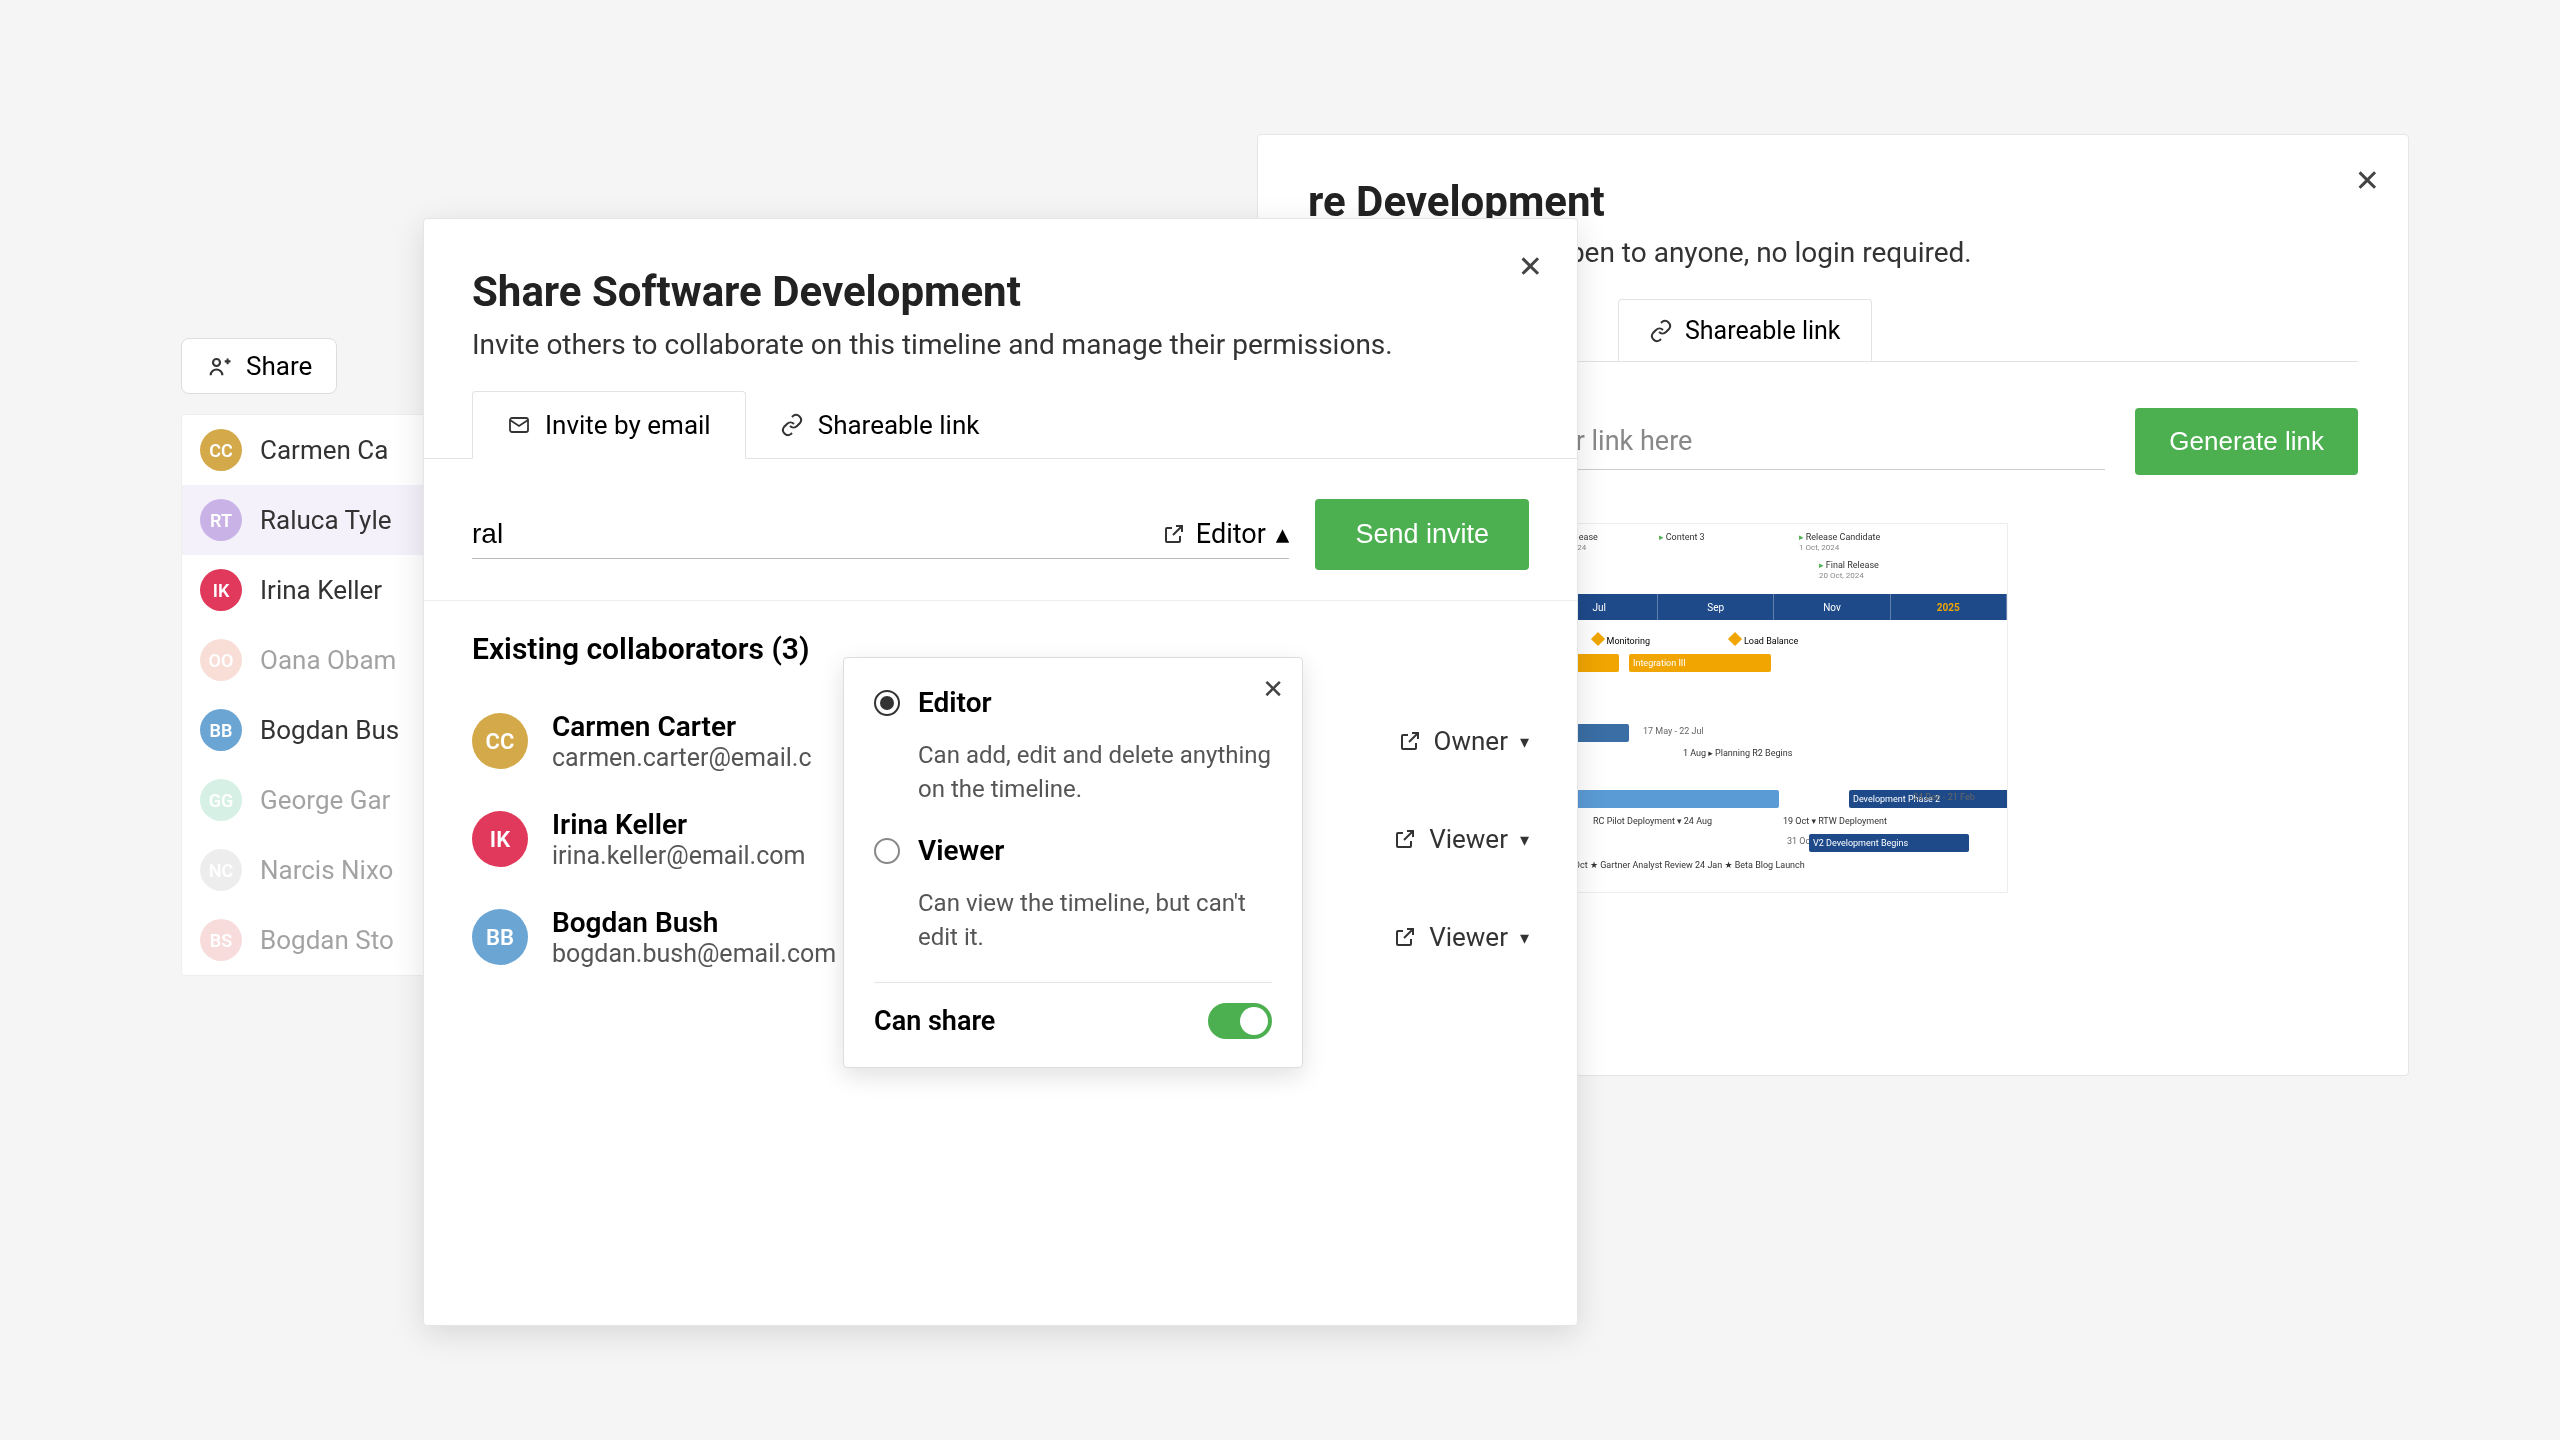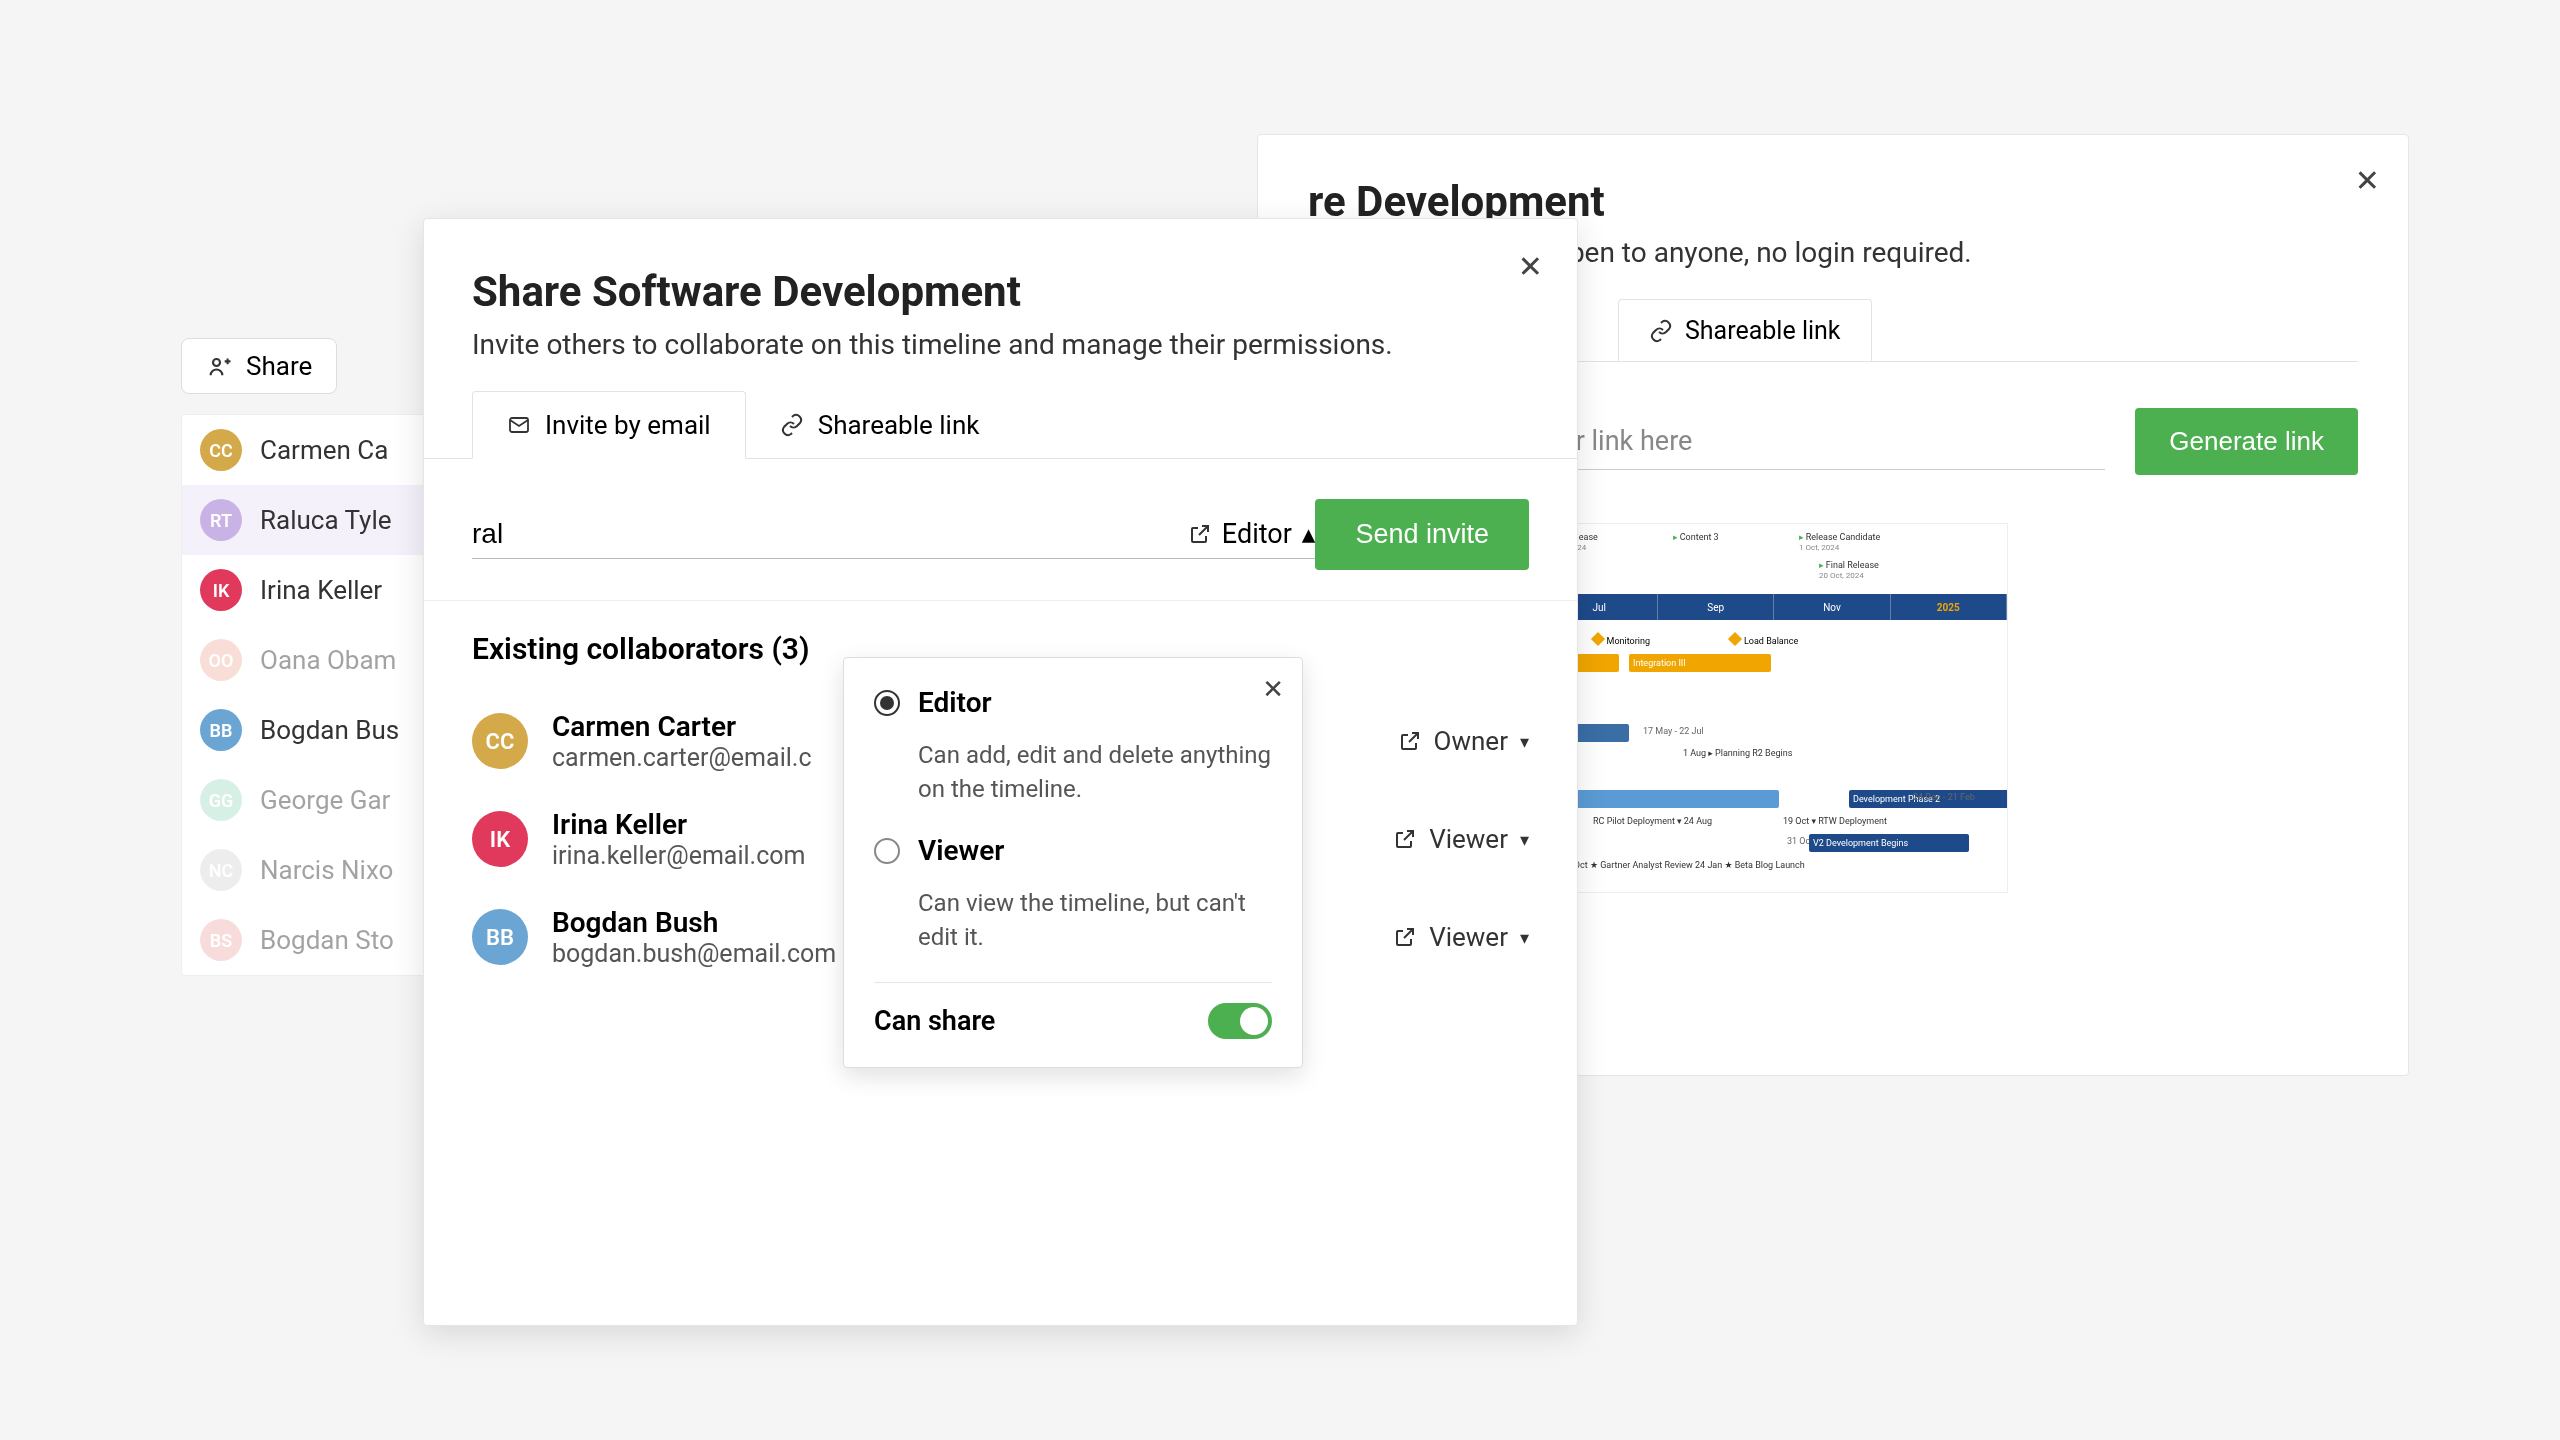--- a/index.html
+++ b/index.html
@@ -132,21 +132,21 @@
 .mf-tab {
   padding: 18px 34px; font-size: 26px;
   display: flex; align-items: center; gap: 14px;
   cursor: pointer;
 }
 .mf-tab.active {
   border: 1px solid #e3e3e3; border-bottom: 1px solid #fff;
   border-radius: 4px 4px 0 0; margin-bottom: -1px;
 }
 .invite-row {
-  display: flex; align-items: center; 
+  display: flex; align-items: center; gap: 26px;
   padding: 40px 48px 30px;
 }
 .invite-input-wrap {
   flex: 1; border-bottom: 1px solid #bbb;
   display: flex; align-items: center; padding: 8px 0;
 }
 .invite-input {
   flex: 1; border: none; font-size: 28px; outline: none;
 }
 .role-select {
@@ -296,21 +296,21 @@
       </div>
     </div>
     <div class="generate-row">
       <div class="generate-input">e right to generate your link here</div>
       <button class="generate-btn">Generate link</button>
     </div>
     <div class="timeline-preview" id="timeline-preview">
         <div style="position: absolute; left: 0px; right: 0px; top: 8px; height: 60px;">
           <div class="tp-flag" style="left: 60px;"><span style="color:#e0395b">▸</span> Executive Review<br><span style="color:#888;font-size:8px">10 Mar, 2024</span></div>
           <div class="tp-flag" style="left: 230px;"><span style="color:#f0a500">▸</span> Beta Release<br><span style="color:#888;font-size:8px">21 May, 2024</span></div>
-          <div class="tp-flag" style="left: 364px;"><span style="color:#4caf50">▸</span> Content 3<br><span style="color:#888;font-size:8px"></span></div>
+          <div class="tp-flag" style="left: 350px;"><span style="color:#4caf50">▸</span> Content 3<br><span style="color:#888;font-size:8px"></span></div>
           <div class="tp-flag" style="left: 490px;"><span style="color:#4caf50">▸</span> Release Candidate<br><span style="color:#888;font-size:8px">1 Oct, 2024</span></div>
           <div class="tp-flag" style="left: 0px; top: 28px;"><span style="color:#e0395b">▸</span> d Kickoff<br><span style="color:#888;font-size:8px"></span></div>
           <div class="tp-flag" style="left: 70px; top: 28px;"><span style="color:#f0a500">▸</span> Executive Decision<br><span style="color:#888;font-size:8px">21 Mar, 2024</span></div>
           <div class="tp-flag" style="left: 510px; top: 28px;"><span style="color:#4caf50">▸</span> Final Release<br><span style="color:#888;font-size:8px">20 Oct, 2024</span></div>
         </div>
         <div class="tp-header">
           <div class="tp-month">Mar</div>
           <div class="tp-month">May</div>
           <div class="tp-month">Jul</div>
           <div class="tp-month">Sep</div>

